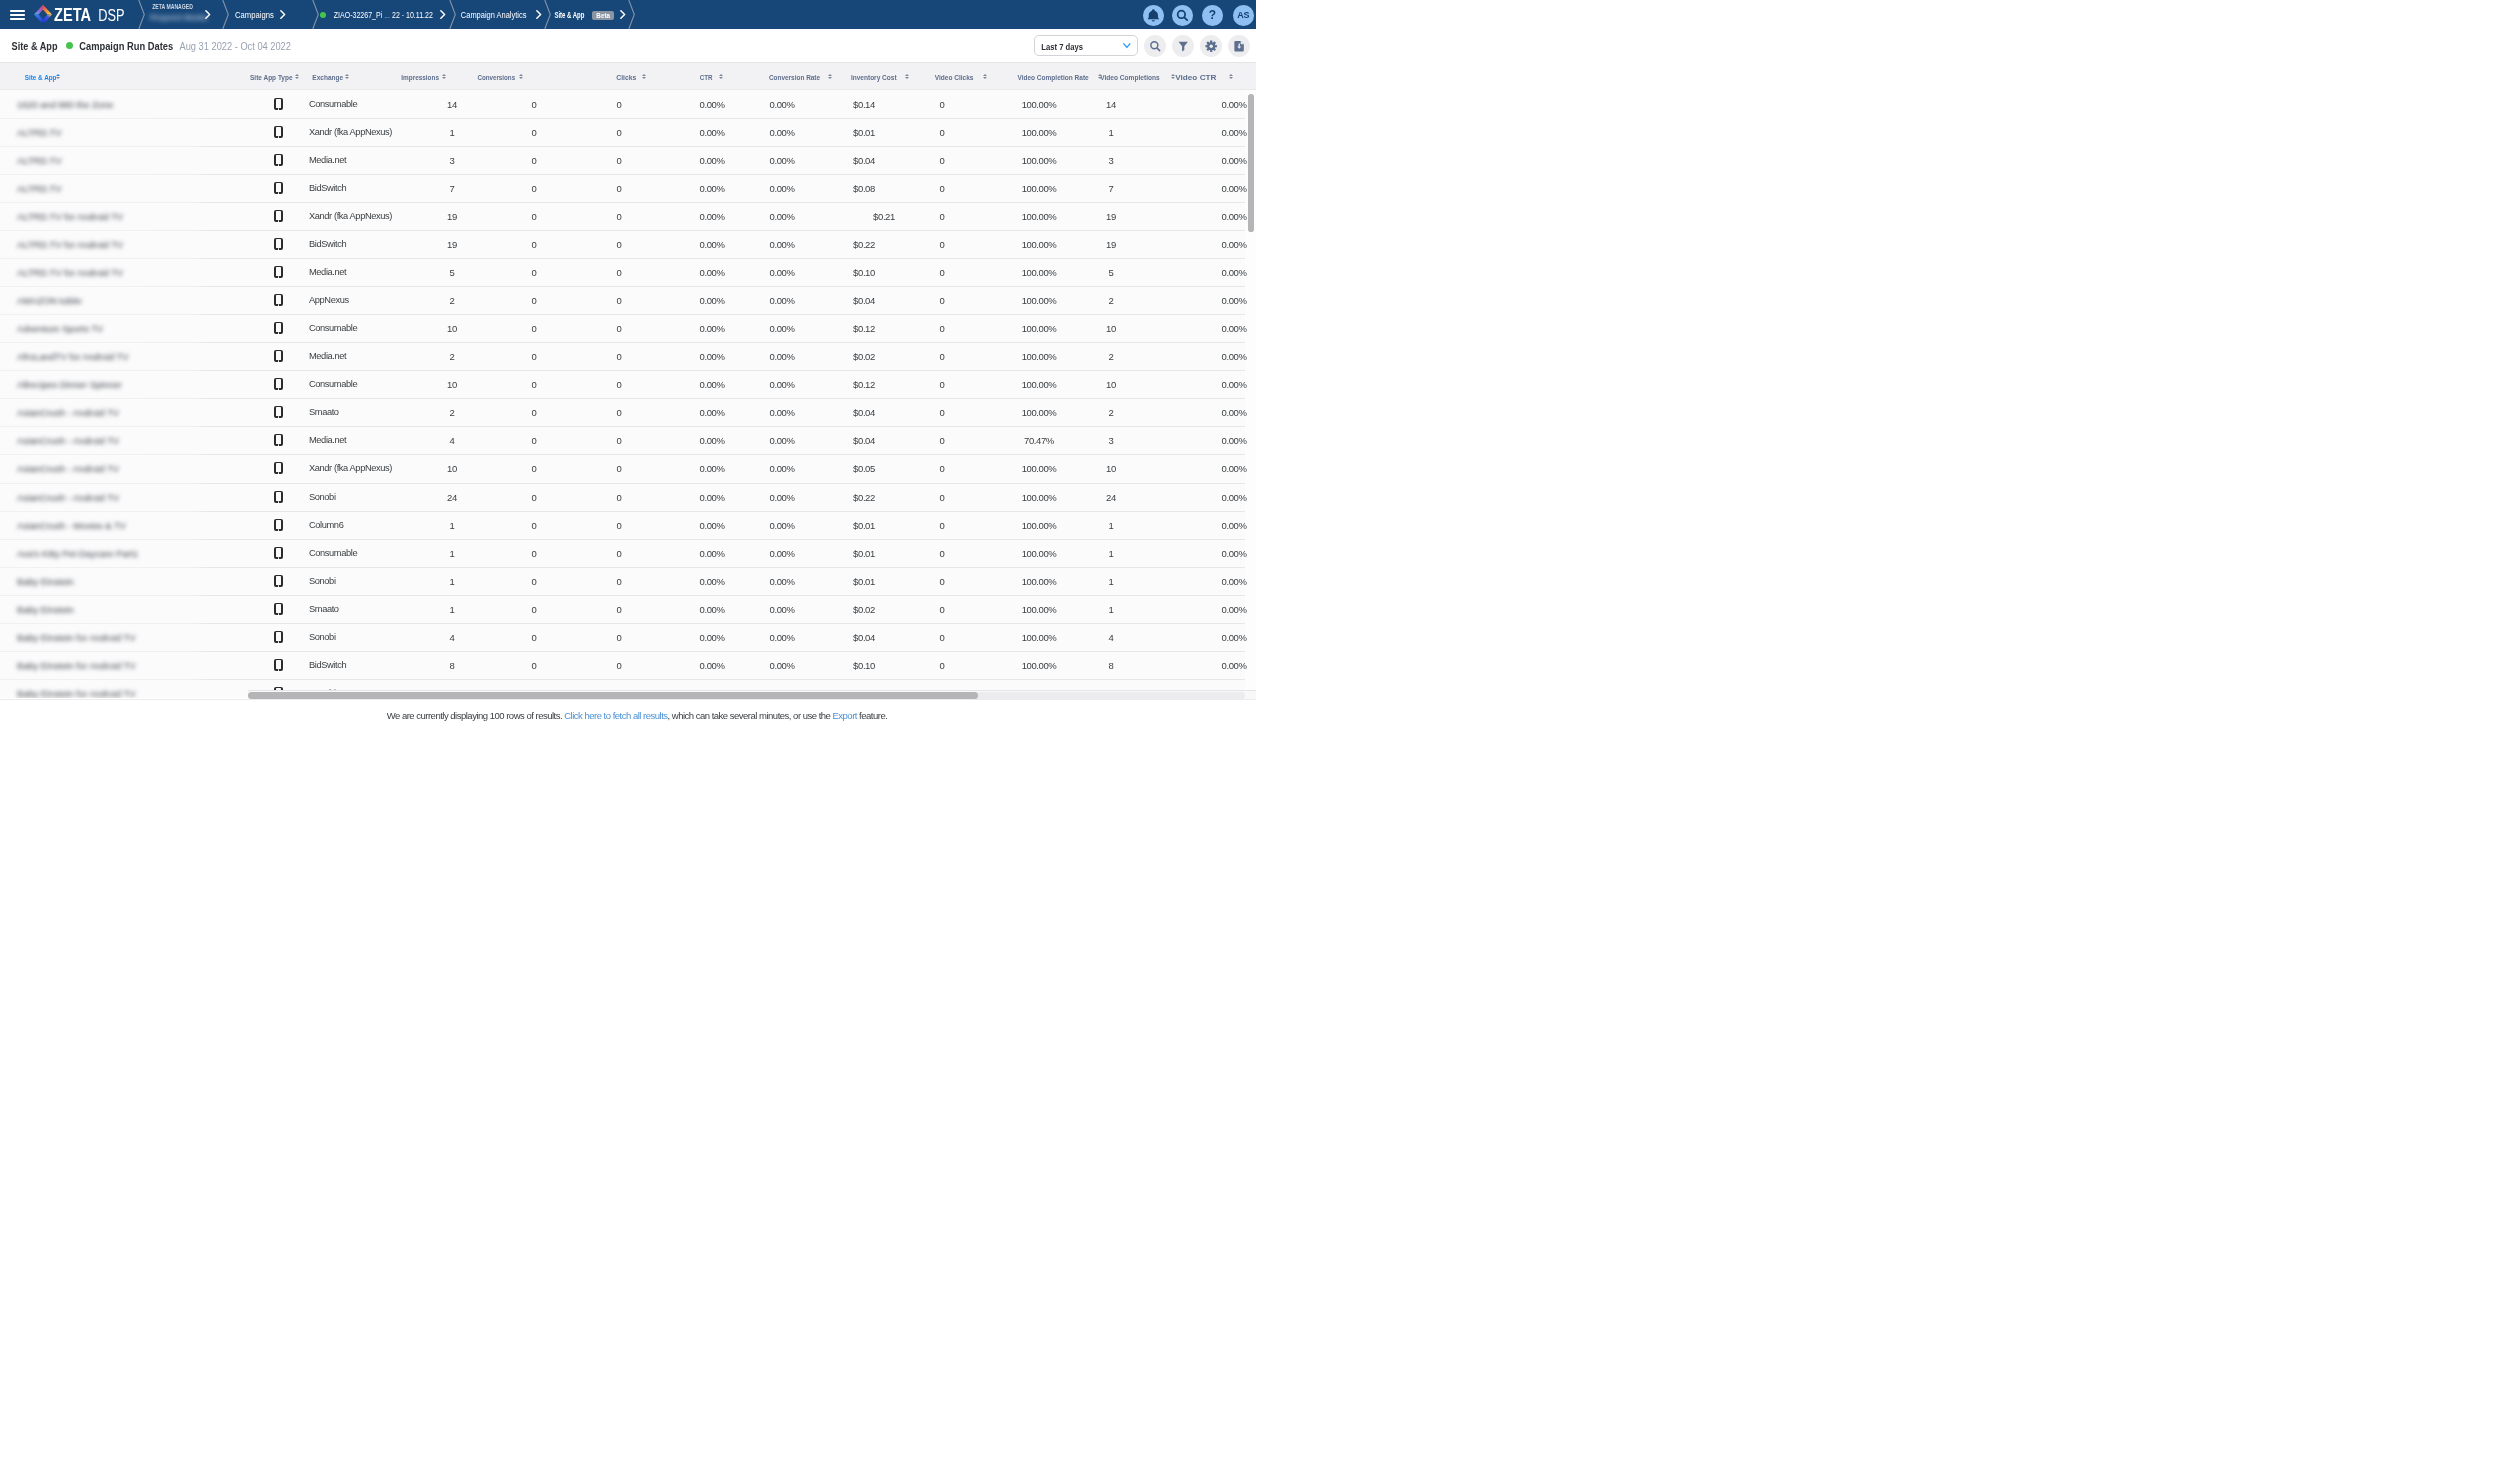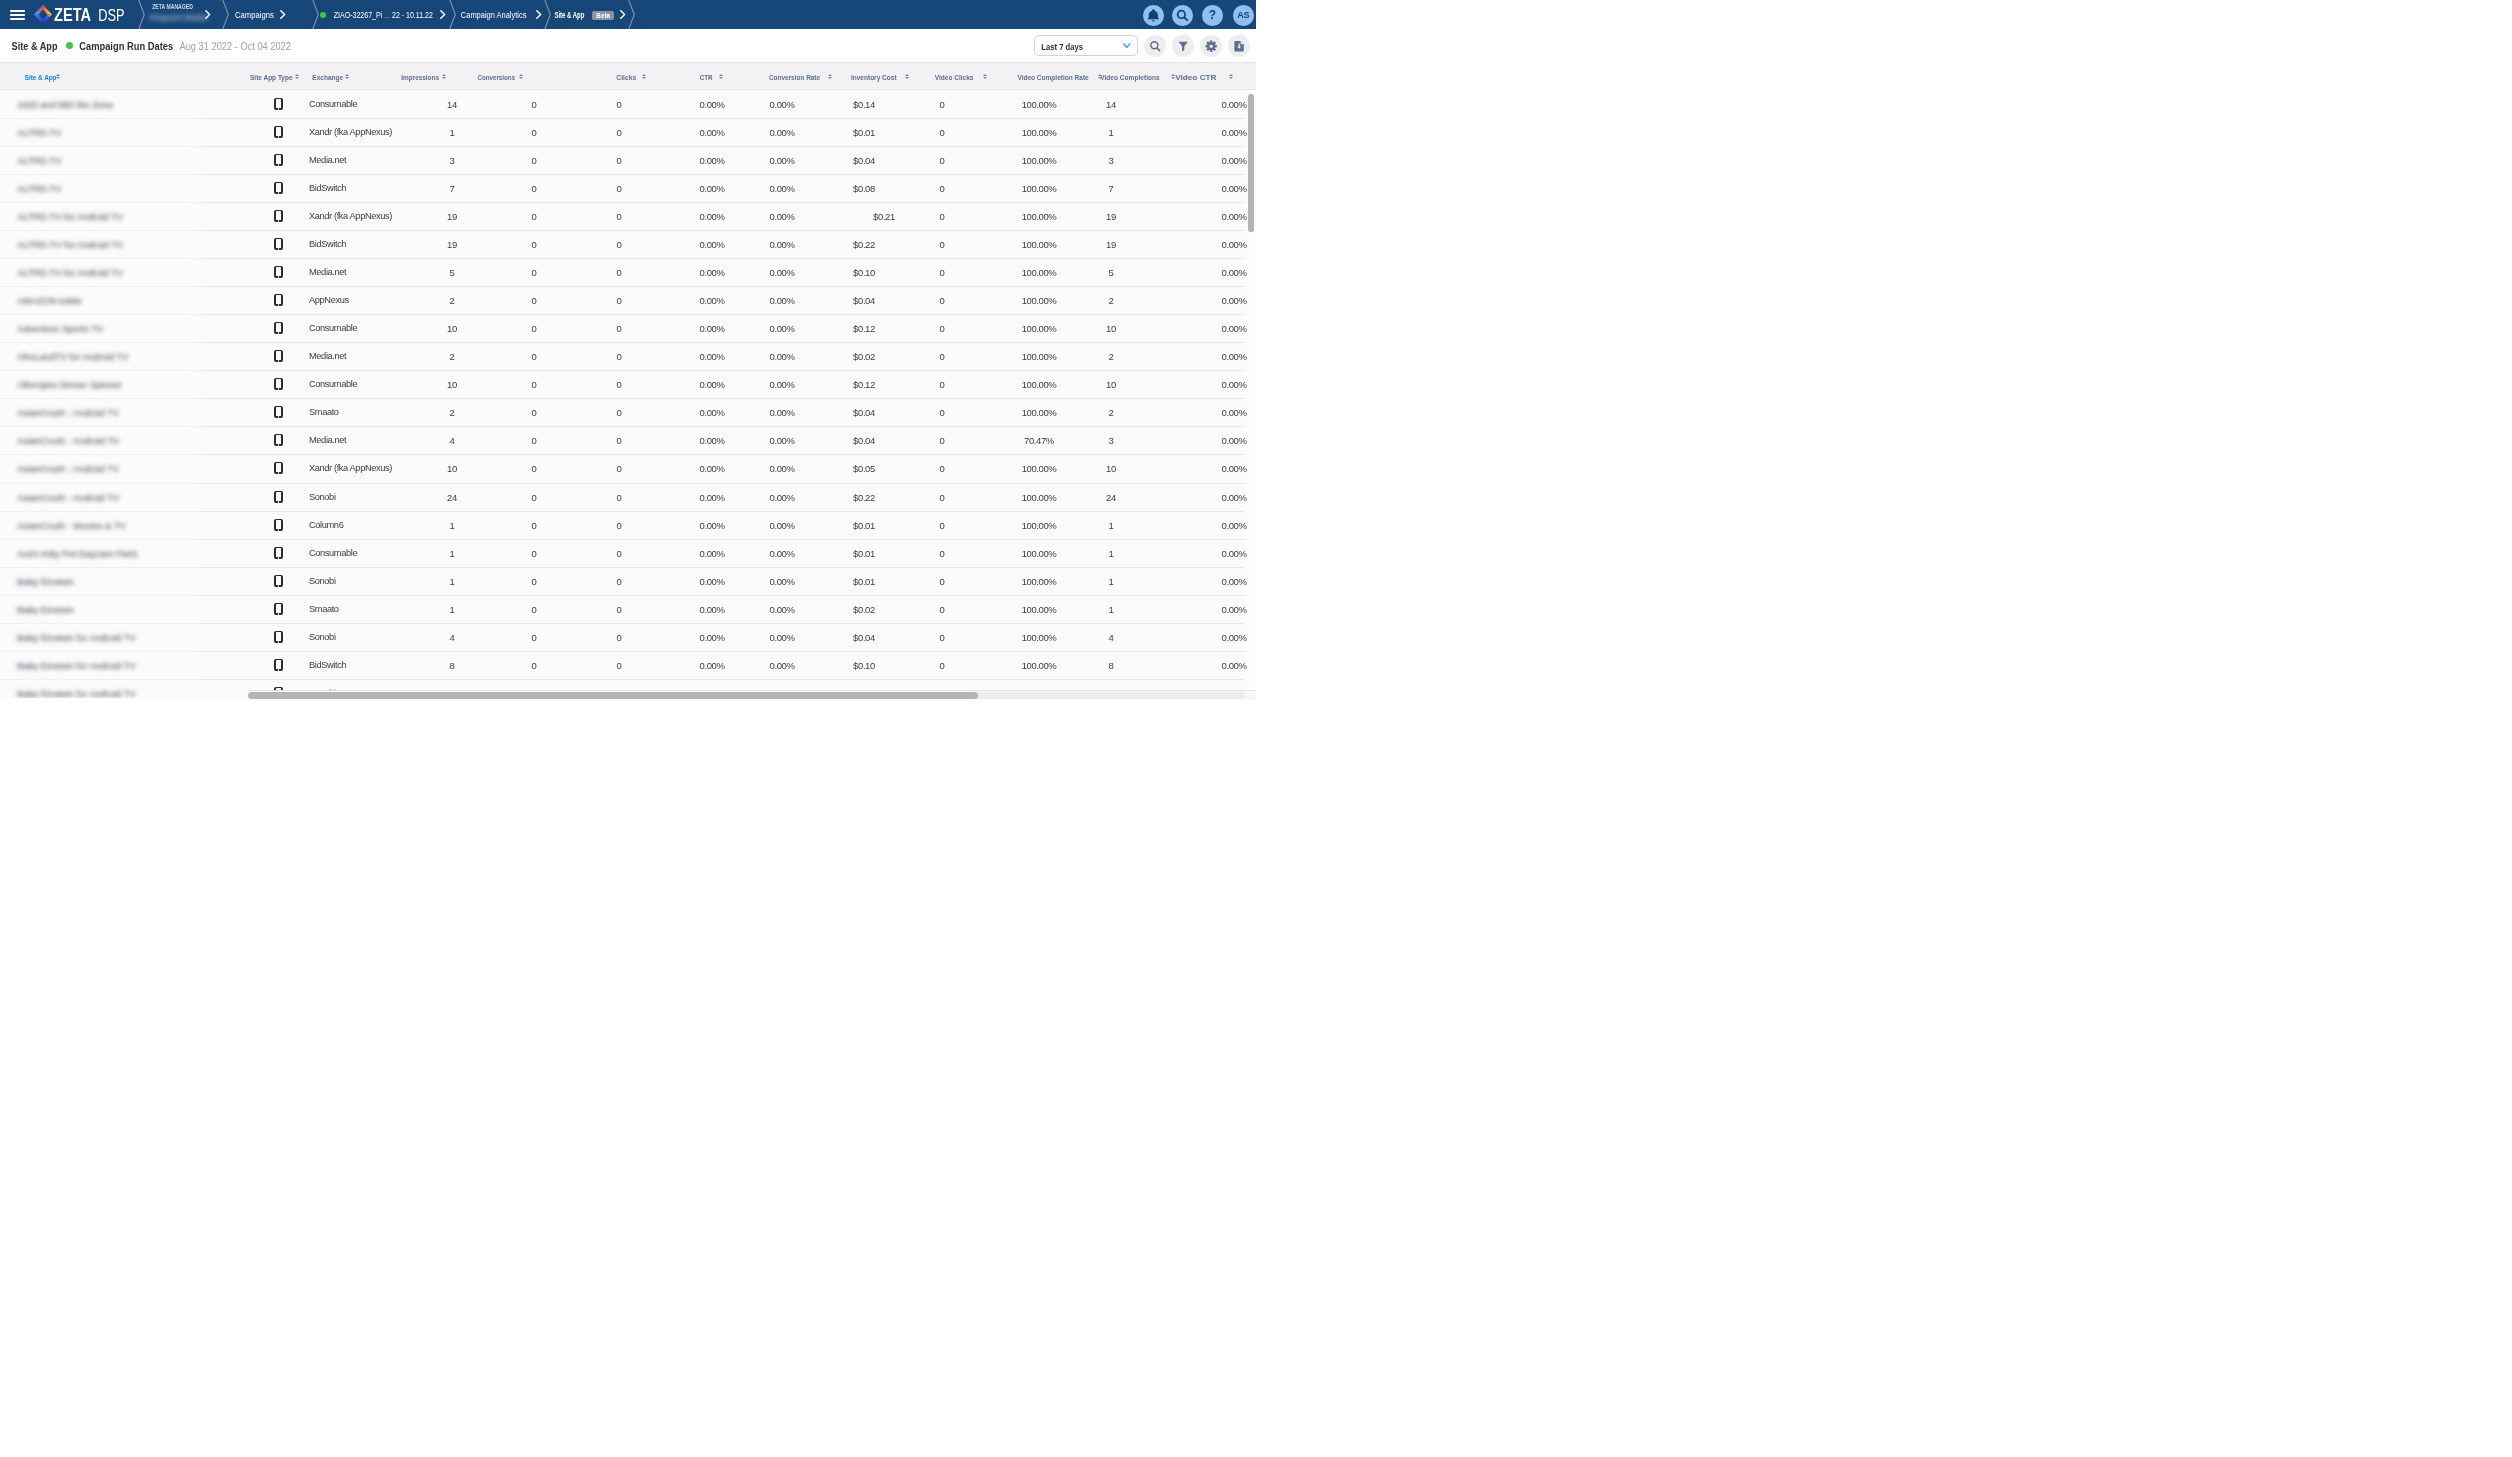--- a/index.html
+++ b/index.html
@@ -675,13 +675,16 @@
 <div class="num" style="left:942px">0</div>
 <div class="num" style="left:1039px">100.00%</div>
 <div class="num" style="left:1111px">4</div>
 <div class="num" style="left:1234px">0.00%</div>
 </div>
 </div>
 <div class="scut"></div>
     <div class="hsb-track"></div>
     <div class="hsb-thumb"></div>
     <div class="vsb-thumb"></div>
+<div class="footer">
+      <div class="fmsg">We are currently displaying 100 rows of results. <a>Click here to fetch all results</a>, which can take several minutes, or use the <a>Export</a> feature.</div>
+    </div>
 </div>
 
 </body></html>

